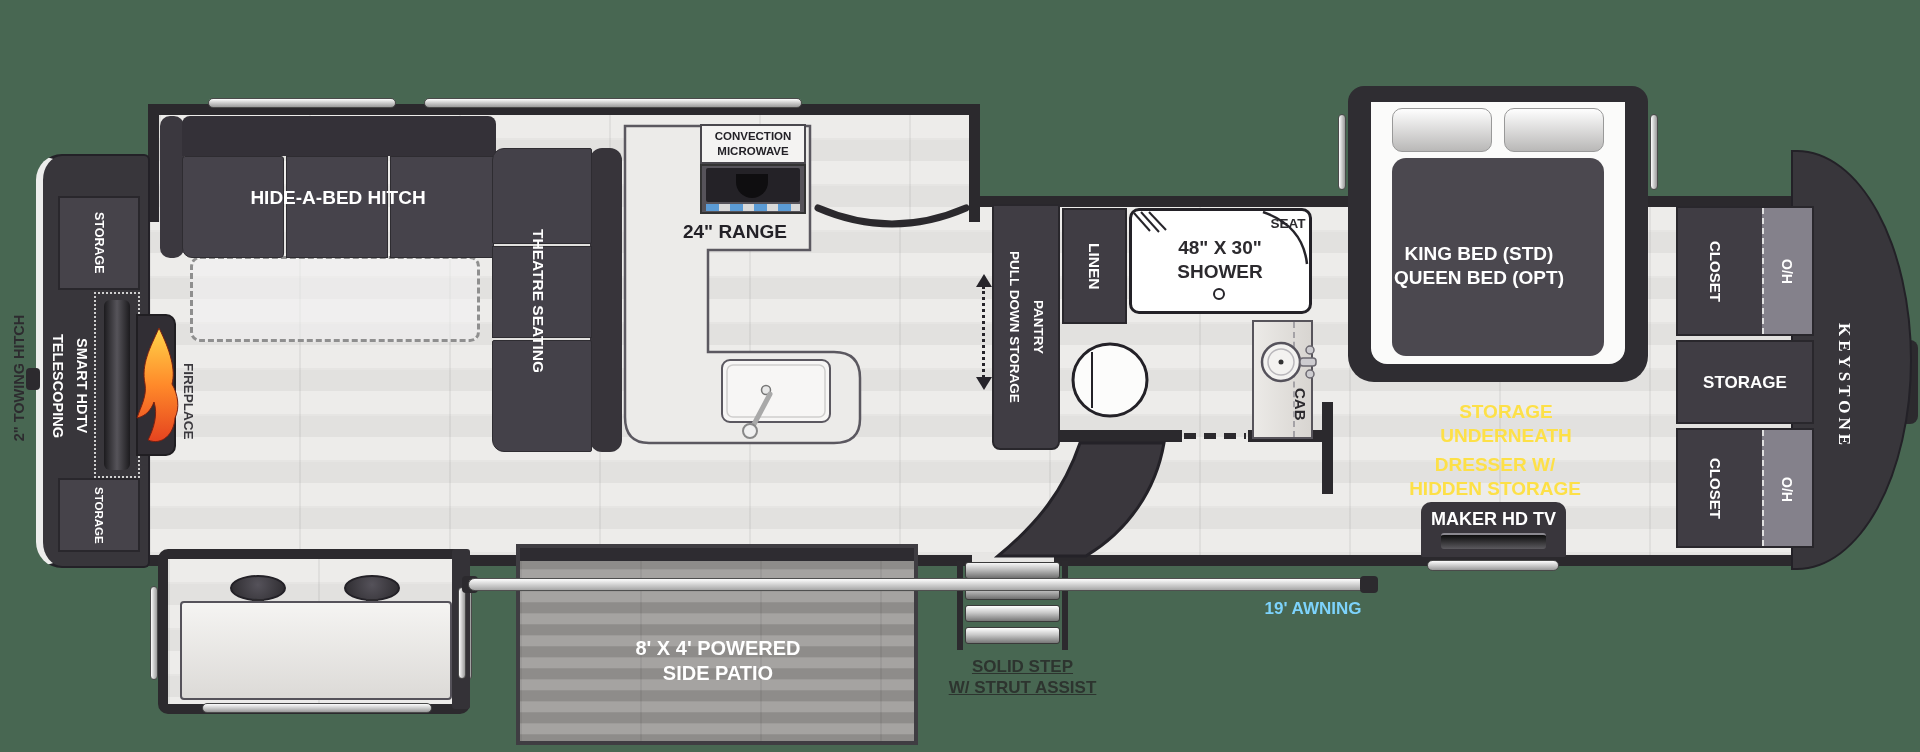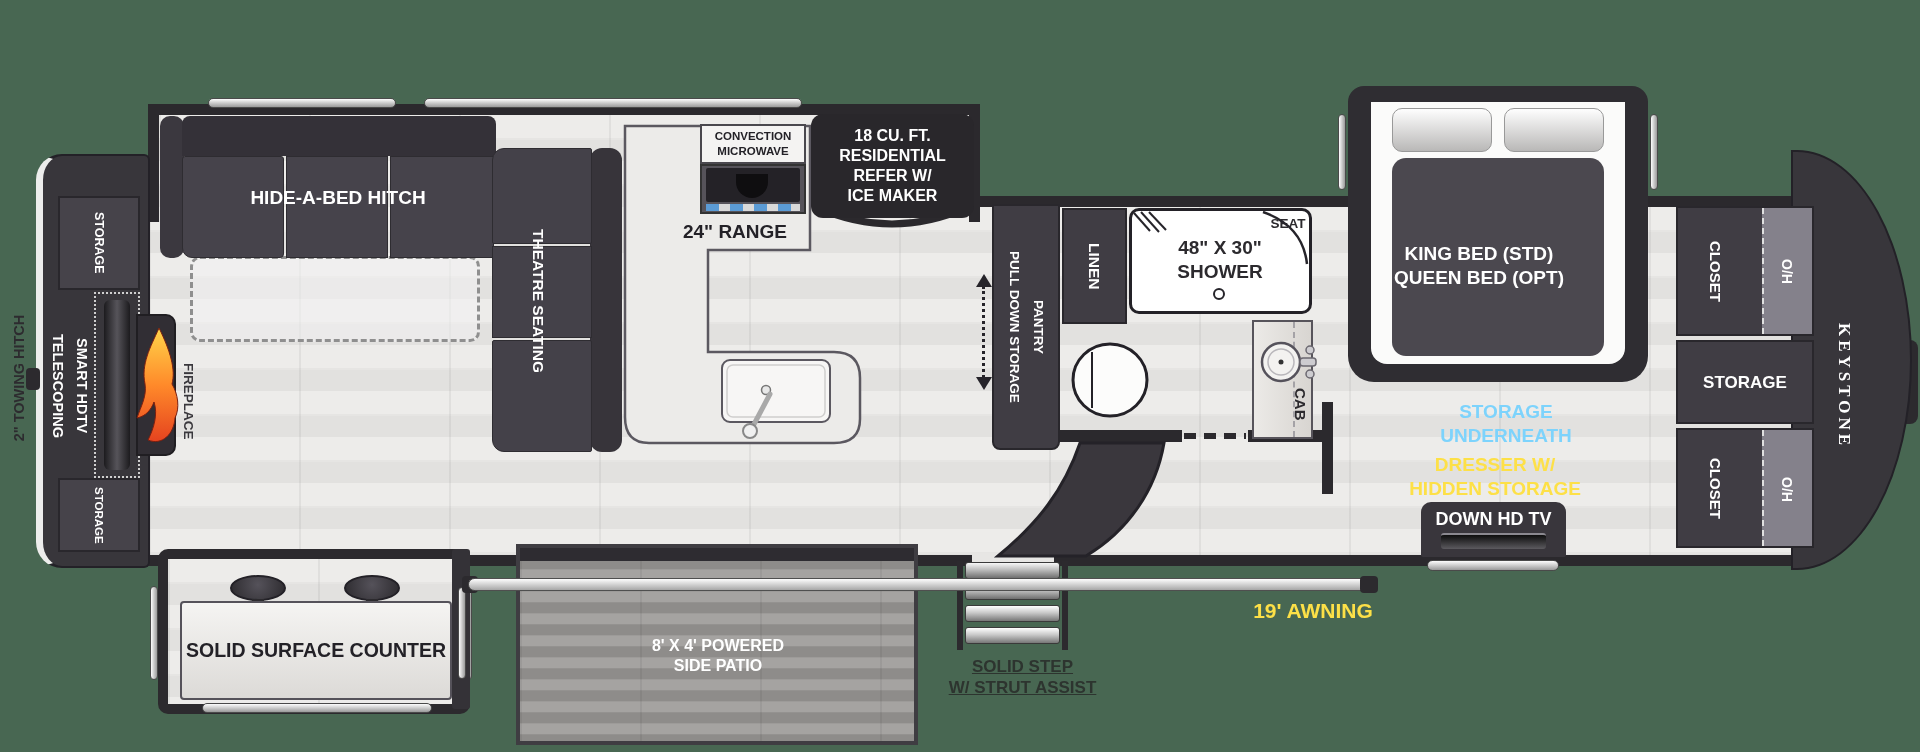--- a/index.html
+++ b/index.html
@@ -119,32 +119,31 @@
   <div class="a lbl v dk" style="left:1290px;top:380px;width:20px;height:48px;font-size:15px;line-height:20px;color:#2c2a2e;">CAB</div>
 
   <div class="a floor" style="left:158px;top:549px;width:312px;height:165px;border:10px solid #2c2a2e;border-radius:10px;"></div>
 
   <div class="a" style="left:230px;top:575px;width:56px;height:26px;border-radius:50%;border:2px solid #232127;background:radial-gradient(circle at 50% 35%,#55525a,#2c2a2e);"></div>
   <div class="a" style="left:252px;top:599px;width:12px;height:12px;background:#2c2a2e;"></div>
   <div class="a" style="left:344px;top:575px;width:56px;height:26px;border-radius:50%;border:2px solid #232127;background:radial-gradient(circle at 50% 35%,#55525a,#2c2a2e);"></div>
   <div class="a" style="left:366px;top:599px;width:12px;height:12px;background:#2c2a2e;"></div>
 
   <div class="a" style="left:180px;top:601px;width:272px;height:99px;background:linear-gradient(180deg,#f5f4f2,#dcdad7);border:2px solid #55525a;border-radius:4px;"></div>
-  <div class="a lbl dk" style="left:184px;top:638px;width:264px;font-size:19.5px;color:#232127;">SOLID SURFACE COUNTER</div>
 
   <div class="a vhandle" style="left:150px;top:586px;width:8px;height:94px;"></div>
   <div class="a vhandle" style="left:464px;top:586px;width:8px;height:94px;"></div>
   <div class="a handle" style="left:202px;top:703px;width:230px;height:10px;"></div>
 
   <div class="a" style="left:452px;top:549px;width:18px;height:160px;background:#343237;border-radius:3px;"></div>
   <div class="a vhandle" style="left:458px;top:587px;width:8px;height:92px;"></div>
 
   <div class="a patio-floor" style="left:516px;top:544px;width:402px;height:201px;border:4px solid #3f3d42;"></div>
   <div class="a" style="left:520px;top:548px;width:394px;height:13px;background:#2e2c31;"></div>
-  <div class="a lbl" style="left:588px;top:636px;width:260px;font-size:16px;">8' X 4' POWERED
+  <div class="a lbl" style="left:588px;top:636px;width:260px;font-size:20px;">8' X 4' POWERED
 SIDE PATIO</div>
 
   <div class="a" style="left:957px;top:561px;width:111px;height:89px;border-left:6px solid #2c2a2e;border-right:6px solid #2c2a2e;">
     <div class="a" style="left:2px;top:1px;width:95px;height:17px;background:linear-gradient(180deg,#f7f7f7,#bdbdbd 45%,#6f6f6f);border:1px solid #3a3a3a;border-radius:3px;"></div>
     <div class="a" style="left:2px;top:22px;width:95px;height:17px;background:linear-gradient(180deg,#f7f7f7,#bdbdbd 45%,#6f6f6f);border:1px solid #3a3a3a;border-radius:3px;"></div>
     <div class="a" style="left:2px;top:44px;width:95px;height:17px;background:linear-gradient(180deg,#ffffff,#c9c9c9 45%,#777);border:1px solid #3a3a3a;border-radius:3px;"></div>
     <div class="a" style="left:2px;top:66px;width:95px;height:17px;background:linear-gradient(180deg,#ffffff,#c9c9c9 45%,#777);border:1px solid #3a3a3a;border-radius:3px;"></div>
   </div>
 
   <div class="a" style="left:462px;top:576px;width:16px;height:17px;background:#2c2a2e;border-radius:4px;"></div>
@@ -207,32 +206,26 @@
   <div class="a" style="left:700px;top:124px;width:106px;height:40px;background:#f4f3f2;border:2px solid #4a484e;"></div>
   <div class="a lbl dk" style="left:700px;top:129px;width:106px;font-size:11.5px;line-height:1.3;color:#232127;">CONVECTION
 MICROWAVE</div>
   <div class="a" style="left:700px;top:164px;width:106px;height:50px;background:#56535a;border:2px solid #333;">
     <div class="a" style="left:4px;top:2px;width:94px;height:34px;background:#242227;border-radius:2px;"></div>
     <div class="a" style="left:34px;top:8px;width:32px;height:24px;background:#0f0e10;border-radius:0 0 32px 32px;"></div>
     <div class="a" style="left:4px;top:38px;width:94px;height:7px;background:repeating-linear-gradient(90deg,#5b9bd5 0 13px,#d9d9d9 13px 24px);"></div>
   </div>
   <div class="a lbl dk" style="left:655px;top:220px;width:160px;font-size:19px;color:#232127;">24" RANGE</div>
 
-  <div class="a callout" style="left:811px;top:114px;width:163px;height:104px;border-radius:12px;">
-    <div class="lbl" style="font-size:16px;">18 CU. FT.
-RESIDENTIAL
-REFER W/
-ICE MAKER</div>
-  </div>
-
-  <div class="a lbl dk" style="left:1400px;top:400px;width:212px;font-size:19px;color:#7dd3fc;">STORAGE UNDERNEATH</div>
+
+  <div class="a lbl dk" style="left:1400px;top:400px;width:212px;font-size:19px;color:#fde047;">STORAGE UNDERNEATH</div>
   <div class="a lbl dk" style="left:1400px;top:453px;width:190px;font-size:19px;color:#fde047;">DRESSER W/
 HIDDEN STORAGE</div>
 
   <div class="a" style="left:1421px;top:502px;width:145px;height:55px;background:#39363c;border-radius:10px 10px 2px 2px;"></div>
-  <div class="a lbl" style="left:1421px;top:508px;width:145px;font-size:18px;">DOWN HD TV</div>
+  <div class="a lbl" style="left:1421px;top:508px;width:145px;font-size:18px;">MAKER HD TV</div>
   <div class="a" style="left:1441px;top:533px;width:105px;height:16px;background:linear-gradient(180deg,#0d0d0d,#5c5a5f);border-radius:3px;border-top:2px solid #8b8990;"></div>
 
   <div class="a lbl dk" style="left:940px;top:656px;width:165px;font-size:17px;color:#2d342f;text-decoration:underline;">SOLID STEP
 W/ STRUT ASSIST</div>
-  <div class="a lbl dk" style="left:1253px;top:598px;width:120px;font-size:21px;color:#fde047;">19' AWNING</div>
+  <div class="a lbl dk" style="left:1253px;top:598px;width:120px;font-size:17px;color:#7dd3fc;">19' AWNING</div>
 
 </div>
 
 </body></html>

